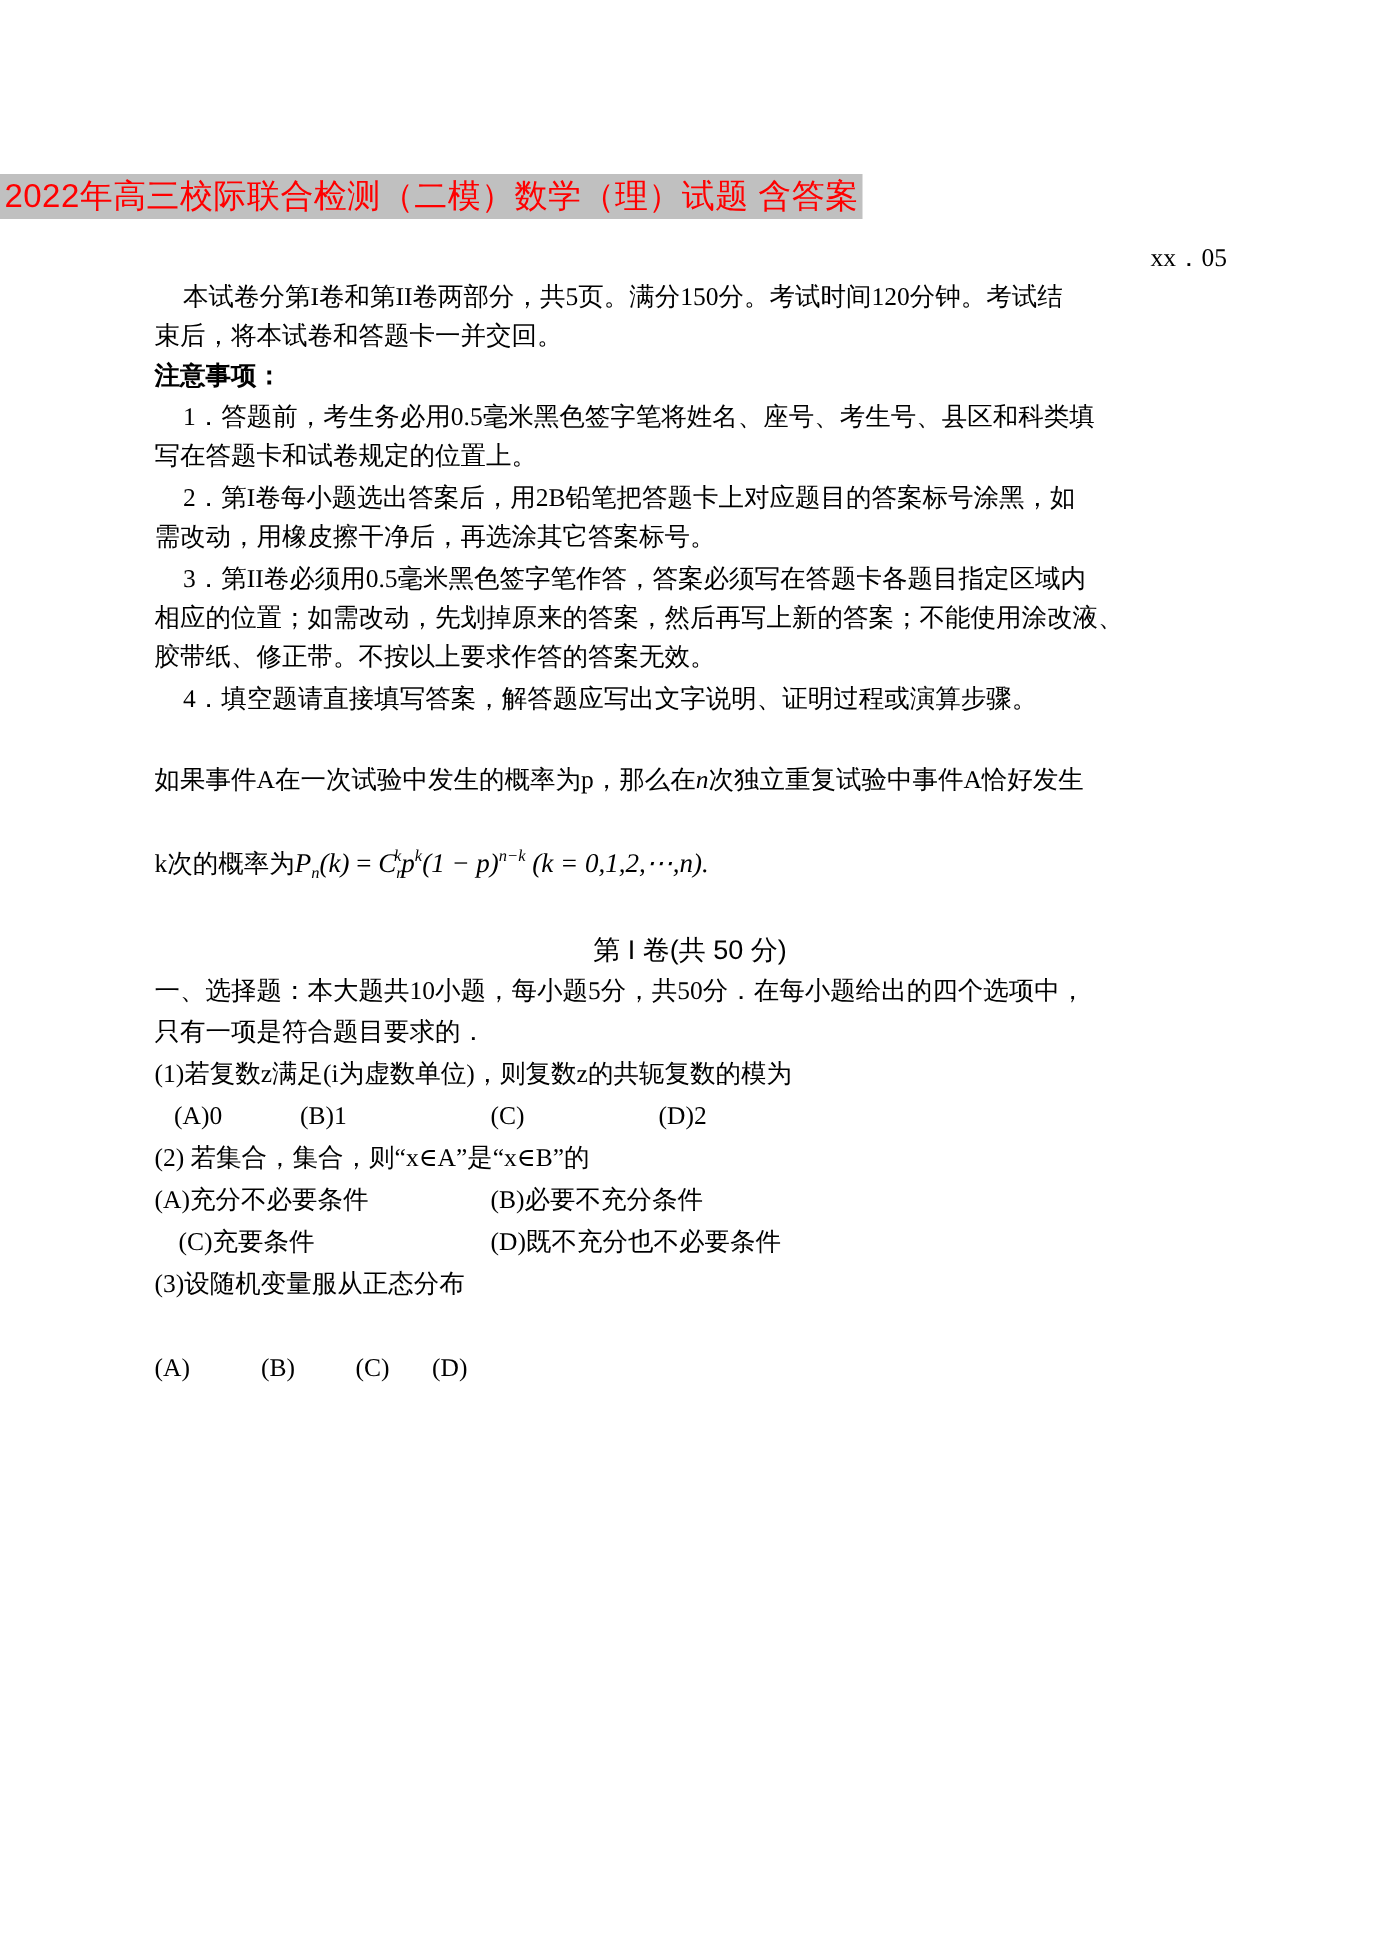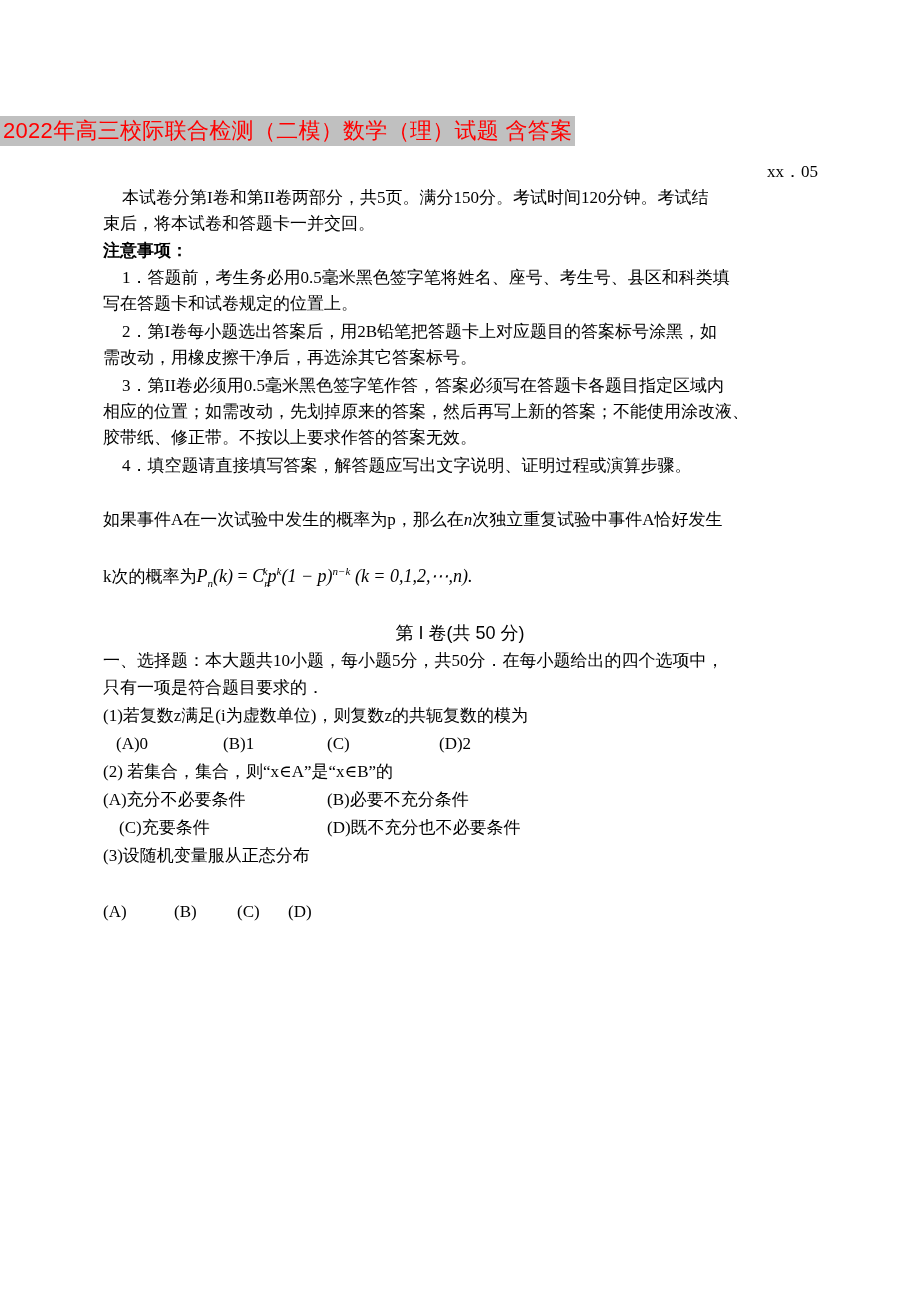--- a/index.html
+++ b/index.html
@@ -59,21 +59,21 @@
     <span style="font-size:17px;">k次的概率为</span><span class="math"><span>P</span><sub>n</sub><span>(k)</span><span class="up"> = </span><span>C</span><sub>n</sub><sup style="margin-left:-7px;">k</sup><span>p</span><sup>k</sup><span>(1 − p)</span><sup>n−k</sup> <span>(k = 0,1,2,⋯,n).</span></span>
   </div>
 
   <div class="section-title">第 I 卷(共 50 分)</div>
 
   <div class="line" style="top:650px;">一、选择题：本大题共10小题，每小题5分，共50分．在每小题给出的四个选项中，</div>
   <div class="line" style="top:677px;">只有一项是符合题目要求的．</div>
 
   <div class="line" style="top:705px;">(1)若复数z满足(i为虚数单位)，则复数z的共轭复数的模为</div>
   <div class="opt" style="top:733px; left:103px;margin-left:13px;">(A)0</div>
-  <div class="opt" style="top:733px; left:223px;">(B)1</div>
+  <div class="opt" style="top:733px; left:200px;">(B)1</div>
   <div class="opt" style="top:733px; left:327px;">(C)</div>
   <div class="opt" style="top:733px; left:439px;">(D)2</div>
 
   <div class="line" style="top:761px;">(2) 若集合，集合，则“x∈A”是“x∈B”的</div>
   <div class="opt" style="top:789px; left:103px;">(A)充分不必要条件</div>
   <div class="opt" style="top:789px; left:327px;">(B)必要不充分条件</div>
   <div class="opt" style="top:817px; left:103px;margin-left:16px;">(C)充要条件</div>
   <div class="opt" style="top:817px; left:327px;">(D)既不充分也不必要条件</div>
 
   <div class="line" style="top:845px;">(3)设随机变量服从正态分布</div>

